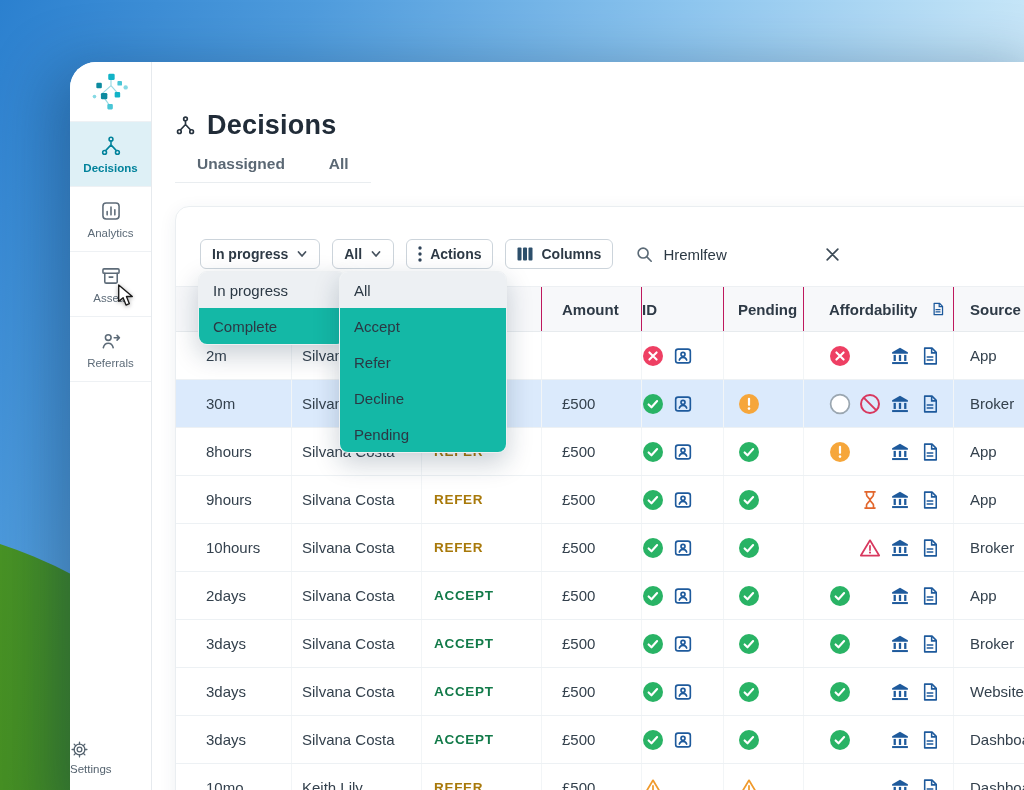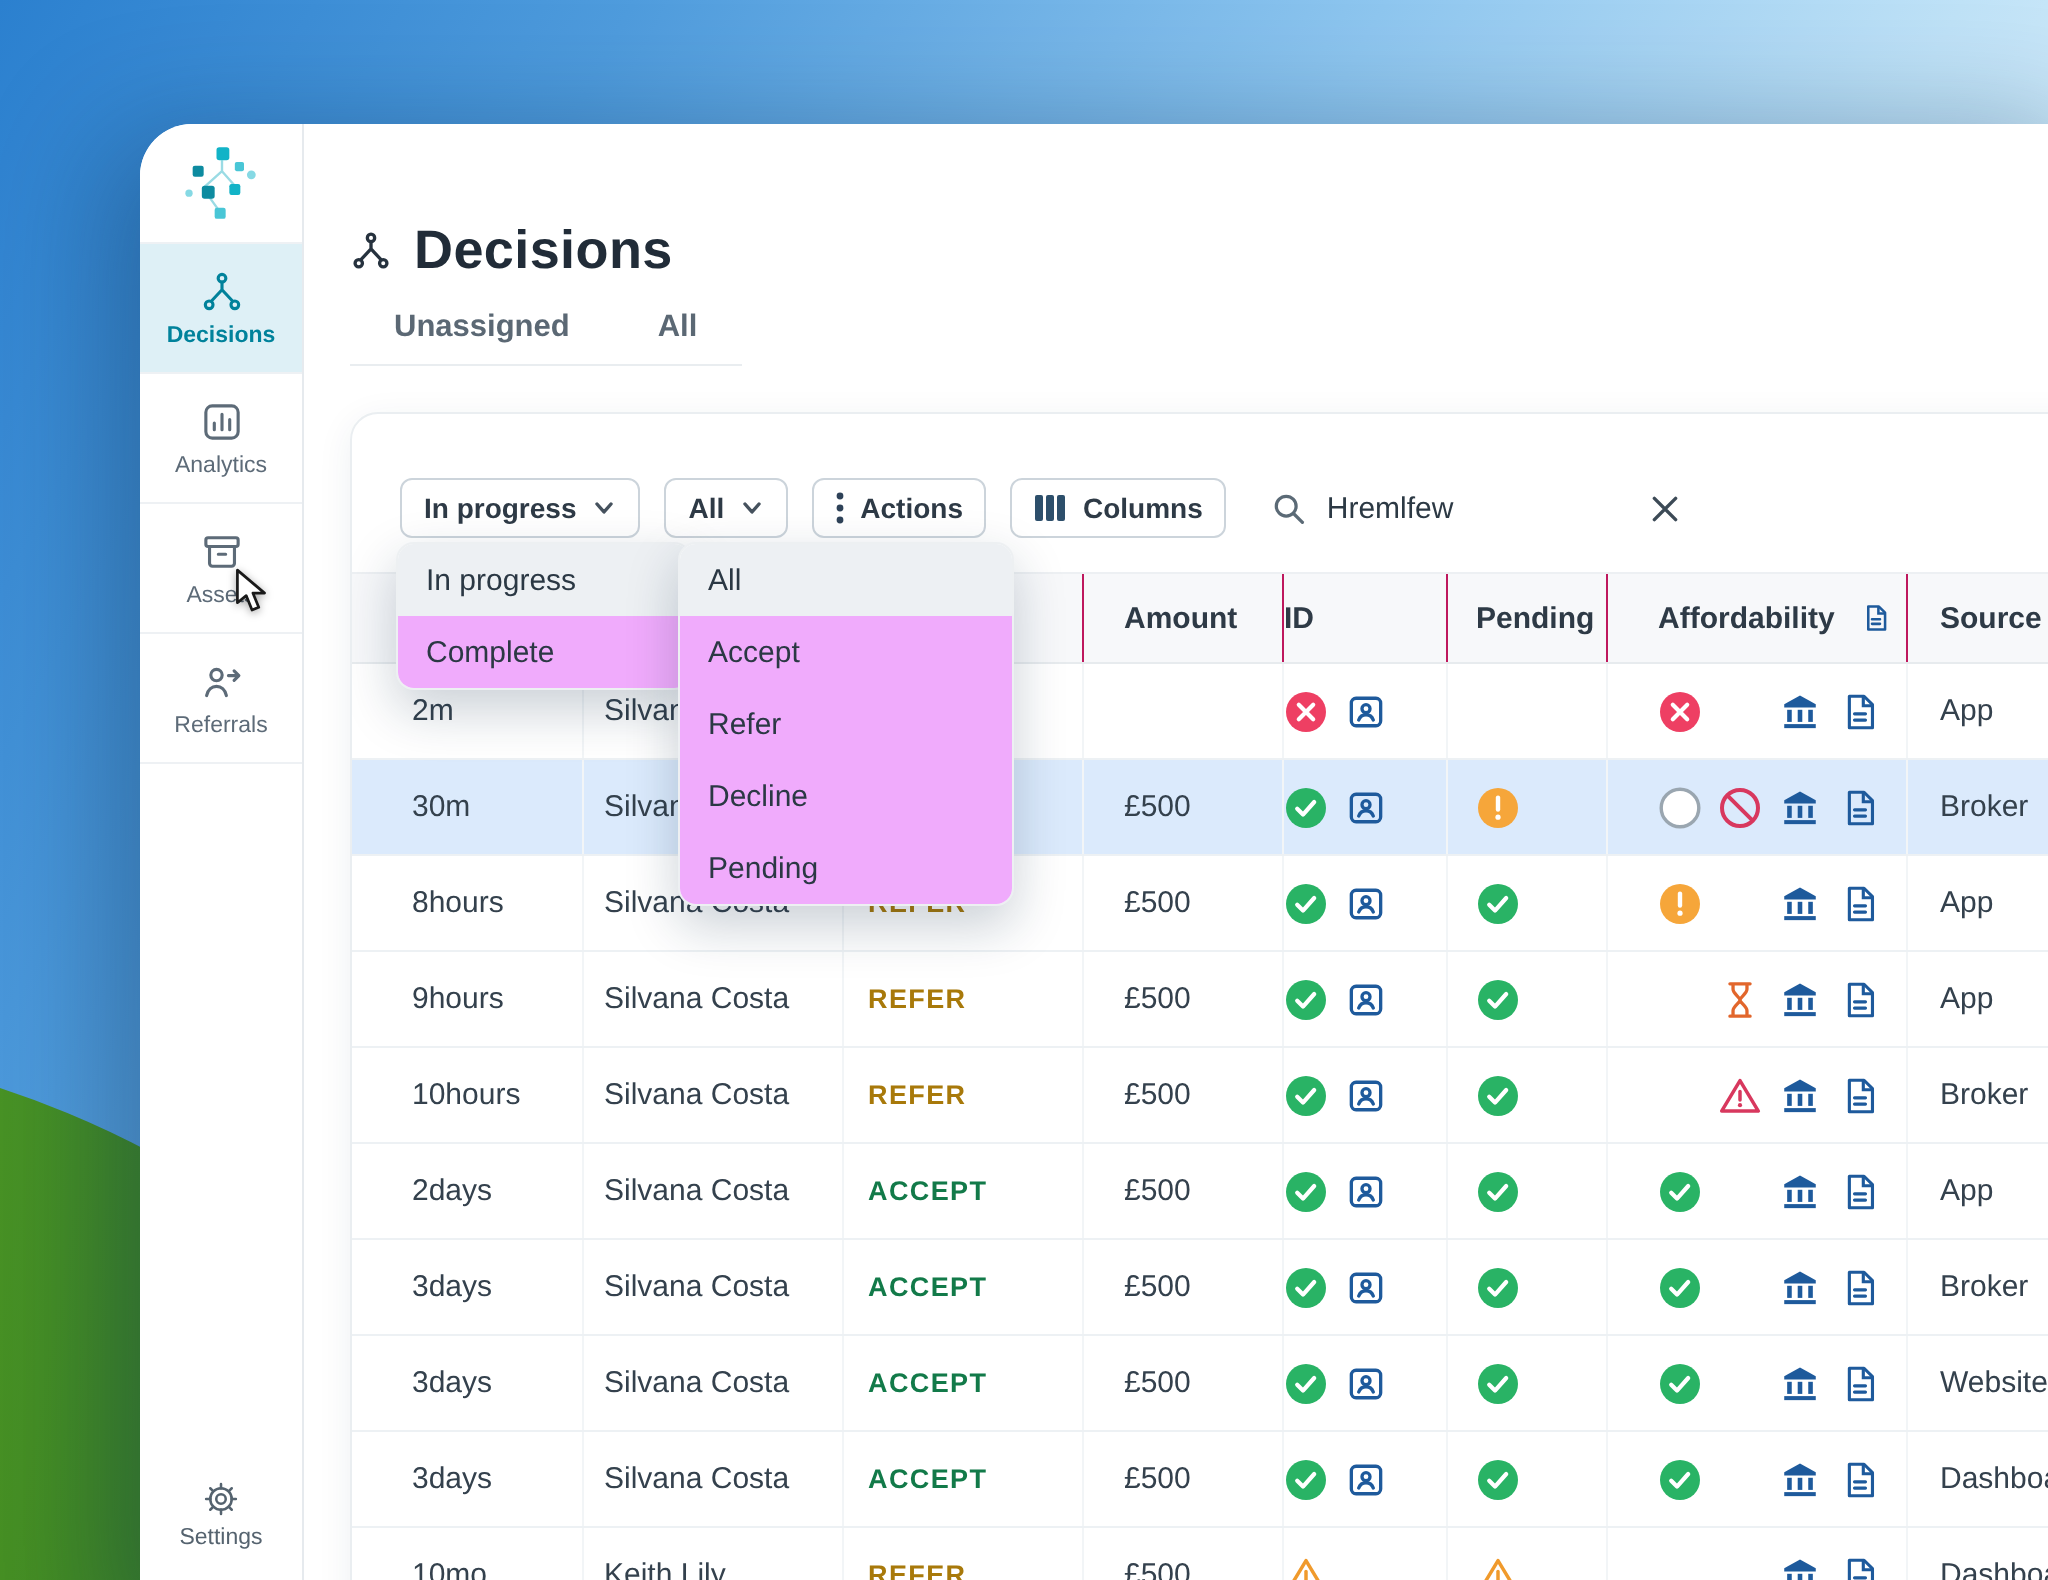--- a/index.html
+++ b/index.html
@@ -12,21 +12,21 @@
     border-top-left-radius:26px;box-shadow:-18px 6px 60px rgba(8,45,85,.38);display:flex;overflow:hidden}
   
   .sidebar{width:82px;flex:none;border-right:1px solid #e6eaee;position:relative;background:#fff}
   .logo-box{height:60px;display:flex;align-items:center;justify-content:center;border-bottom:1px solid #eef1f4}
   .nav-item{height:65px;display:flex;flex-direction:column;align-items:center;justify-content:center;gap:5px;
     border-bottom:1px solid #eef1f4;color:#5d6b78}
   .nav-label{font-size:11.5px}
   .nav-item.active{background:#def0f6;color:#00829b}
   .nav-item.active .nav-label{font-weight:700}
   .nav-icon{display:flex}
-  .sidebar-settings{position:absolute;top:678px;left:0;right:0;display:flex;flex-direction:column;align-items:center;gap:4px;
+  .sidebar-settings{position:absolute;top:678px;left:0;right:0;display:flex;flex-direction:column;align-items:flex-start;gap:4px;
     color:#55636f;font-size:11.5px}
   
   .main{flex:1;min-width:0;padding:48px 0 0 23px;position:relative}
   .page-title-row{display:flex;align-items:center;gap:11px}
   .page-title{font-size:27px;font-weight:700;color:#212c38;letter-spacing:.2px;line-height:31px}
   .tabs{display:flex;margin-top:10px;border-bottom:1px solid #e9edf0;width:max-content}
   .tab{padding:4px 22px 9px;font-size:15.5px;font-weight:600;color:#5b6874;position:relative}
   .tab.active{color:#00829b}
   .tab.active::after{content:"";position:absolute;left:0;right:0;bottom:-1px;height:3px;border-radius:2px;background:#00829b}
   .card{position:relative;margin-top:23px;width:calc(100% + 50px);background:#fff;border:1px solid #eaeef1;
@@ -53,21 +53,21 @@
   .c-id{}.c-credit{padding-left:14px}.c-aff{padding-left:25px}.c-src{padding-left:16px}
   .slots{display:flex;gap:8px}
   .islot{width:22px;height:22px;flex:none;display:flex;align-items:center;justify-content:center}
   .dec{font-size:13.5px;font-weight:700;letter-spacing:.7px}
   .dec-refer{color:#a8790a}.dec-accept{color:#127a49}
   
   .menu{position:absolute;top:64px;background:#fff;border:1px solid #edf0f2;border-radius:9px;
     box-shadow:0 10px 26px rgba(15,40,70,.22);z-index:20;overflow:hidden}
   .menu1{left:22px;width:148px}
   .menu2{left:163px;width:168px;z-index:21}
-  .menu-item{height:36px;display:flex;align-items:center;padding-left:14px;font-size:15px;color:#2b3844;background:#f0abfc}
+  .menu-item{height:36px;display:flex;align-items:center;padding-left:14px;font-size:15px;color:#2b3844;background:#14b8a6}
   .menu-item.selected{background:#edf0f3}
   .cursor{position:absolute;left:46px;top:222px;z-index:50;filter:drop-shadow(0 1px 2px rgba(0,0,0,.35))}
 </style>
 </head>
 <body>
 
 <div class="desktop">
   <div class="grass"></div>
 
   <div class="window">

